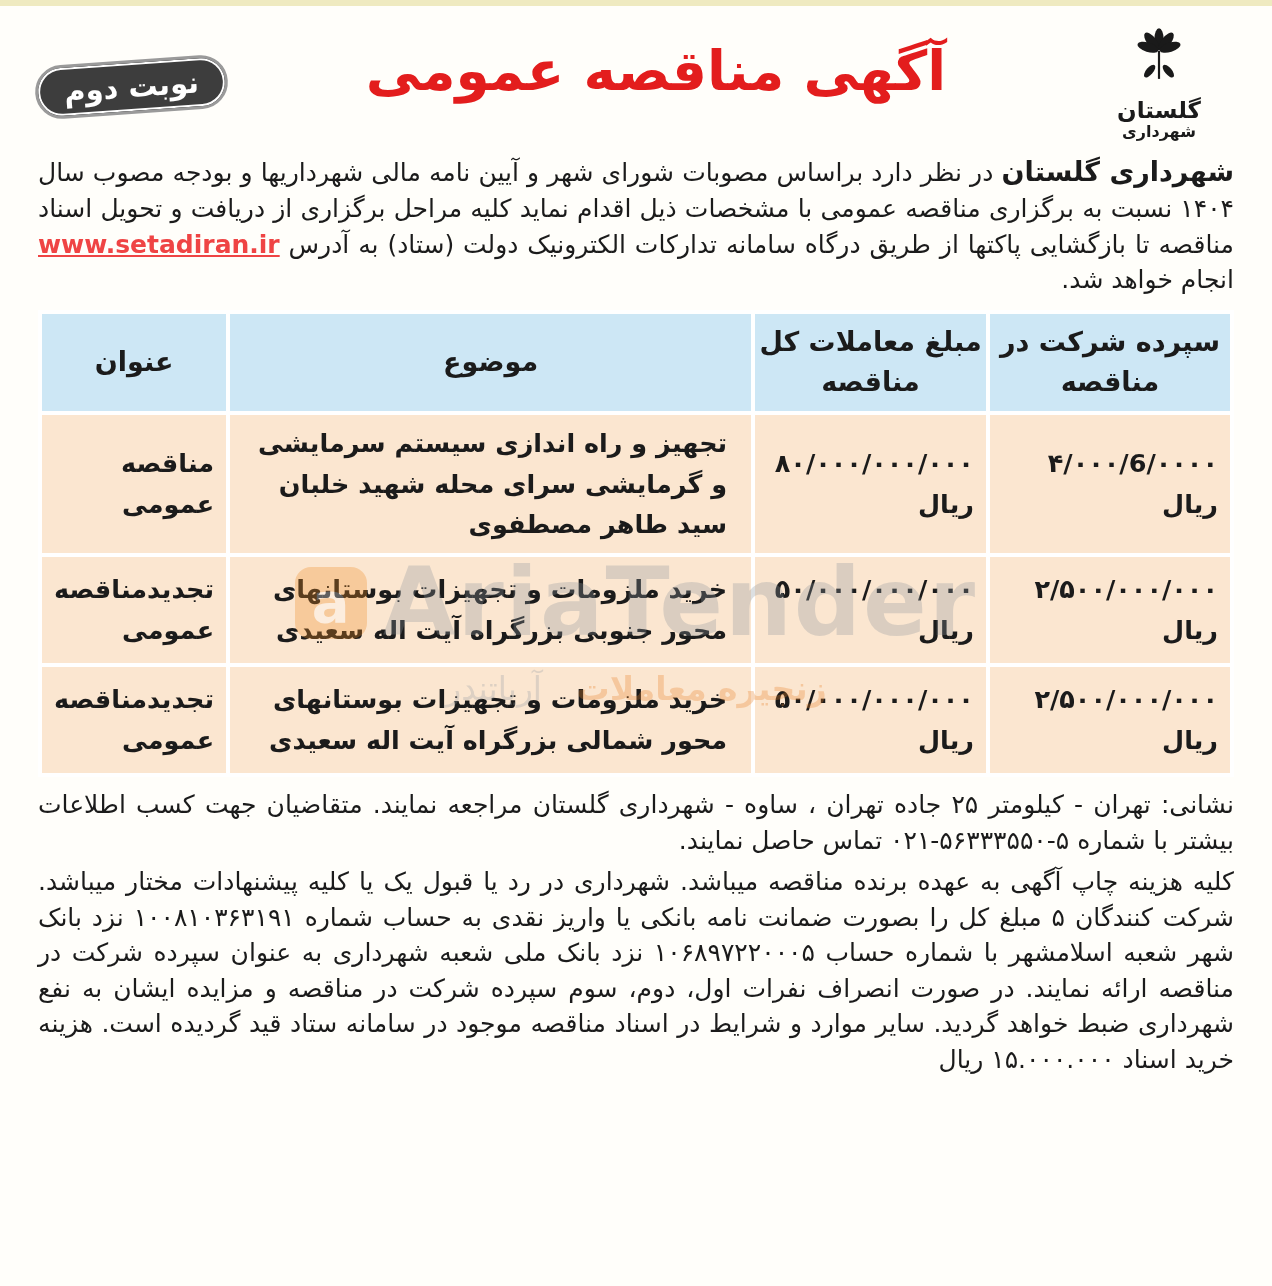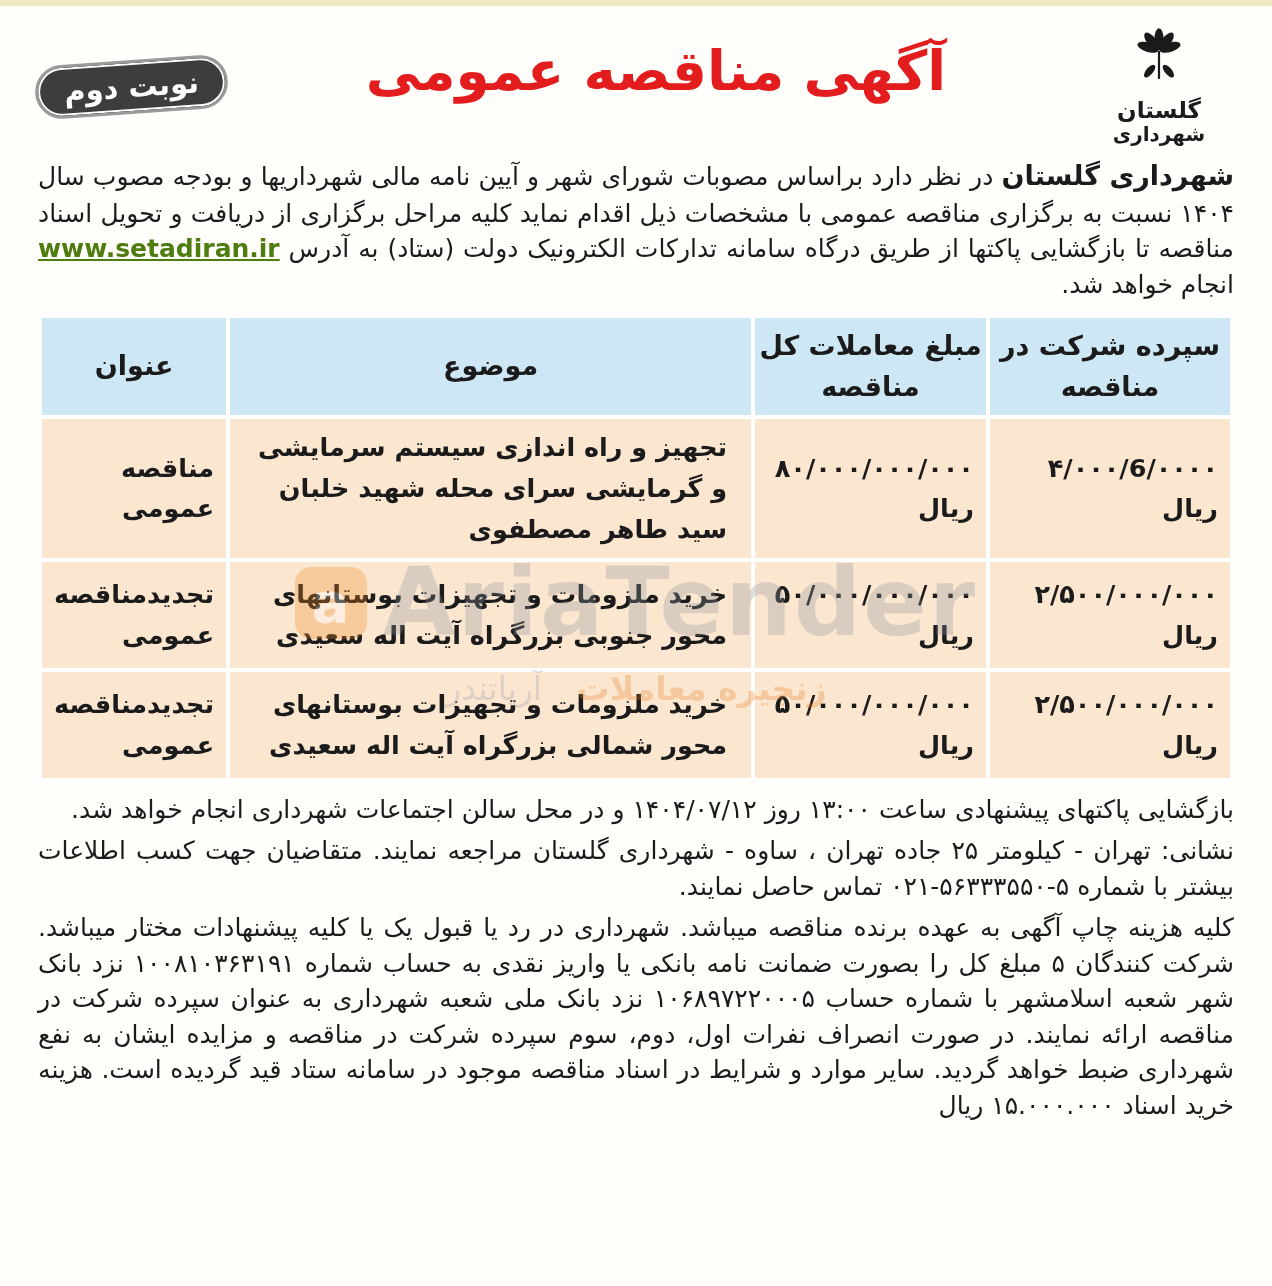--- a/index.html
+++ b/index.html
@@ -12,32 +12,32 @@
     overflow:hidden;
     color:#1b1b1b;
   }
   .top-strip { height:6px; background:#efeac0; }
   .page { padding:12px 38px 0; position:relative; z-index:1; }
 
   .masthead { display:flex; align-items:flex-start; justify-content:space-between; margin-top:8px; }
   .logo-box { width:150px; text-align:center; line-height:1.1; }
   .logo-box svg { display:block; margin:0 auto 2px; }
   .logo-name { font-size:23px; font-weight:bold; }
-  .logo-sub  { font-size:20px; font-weight:bold; letter-spacing:1px;text-align:center; }
+  .logo-sub  { font-size:16px; font-weight:bold; letter-spacing:1px;text-align:center; }
   .main-title { flex:1; text-align:center; color:#e31d1d; font-size:55px; font-weight:bold; line-height:1.3; padding-top:10px; }
   .badge-wrap { width:190px; padding-top:34px; display:flex; justify-content:flex-start; }
   .badge {
     background:#3d3d3d; color:#fff; border:3px solid #9a9a9a; border-radius:32px;
     font-size:29px; font-weight:bold; padding:7px 26px; transform:rotate(-4deg);
     box-shadow:0 0 0 2px #ffffff inset; white-space:nowrap;
   }
 
   .intro { margin-top:12px; font-size:25px; line-height:1.42; text-align:justify; font-weight:500; }
   .intro b { font-size:27px;margin-top:29px; }
-  .intro a { color:#4d7c0f; text-decoration:underline; font-weight:bold; }
+  .intro a { color:#ef4444; text-decoration:underline; font-weight:bold; }
 
   table { width:100%; border-collapse:collapse; margin-top:12px; }
   th, td { border:4px solid #ffffff; }
   th { background:#cde7f5; font-size:27px; font-weight:bold; padding:8px 4px; line-height:1.5; height:94px; text-align:center; }
   td { background:#fbe6d0; font-size:25.5px; font-weight:bold; padding:8px 12px; height:110px; line-height:1.6; }
   td.subject { text-align:right; padding-right:24px; }
   .amt { display:block; }
   .cur { display:block; }
 
   .notes { margin-top:10px; }
@@ -139,21 +139,20 @@
           <span class="amt">۵۰/۰۰۰/۰۰۰/۰۰۰</span>
           <span class="cur">ریال</span>
         </td>
         <td class="subject">خرید ملزومات و تجهیزات بوستانهای محور شمالی بزرگراه آیت اله سعیدی</td>
         <td>تجدیدمناقصه عمومی</td>
       </tr>
     </tbody>
   </table>
 
   <div class="notes">
-    <p>بازگشایی پاکتهای پیشنهادی ساعت ۱۳:۰۰ روز ۱۴۰۴/۰۷/۱۲ و در محل سالن اجتماعات شهرداری انجام خواهد شد.</p>
     <p>نشانی: تهران - کیلومتر ۲۵ جاده تهران ، ساوه - شهرداری گلستان مراجعه نمایند. متقاضیان جهت کسب اطلاعات بیشتر با شماره ۵-۵۶۳۳۳۵۵۰-۰۲۱ تماس حاصل نمایند.</p>
     <p>کلیه هزینه چاپ آگهی به عهده برنده مناقصه میباشد. شهرداری در رد یا قبول یک یا کلیه پیشنهادات مختار میباشد. شرکت کنندگان ۵ مبلغ کل را بصورت ضمانت نامه بانکی یا واریز نقدی به حساب شماره ۱۰۰۸۱۰۳۶۳۱۹۱ نزد بانک شهر شعبه اسلامشهر با شماره حساب ۱۰۶۸۹۷۲۲۰۰۰۵ نزد بانک ملی شعبه شهرداری به عنوان سپرده شرکت در مناقصه ارائه نمایند. در صورت انصراف نفرات اول، دوم، سوم سپرده شرکت در مناقصه و مزایده ایشان به نفع شهرداری ضبط خواهد گردید. سایر موارد و شرایط در اسناد مناقصه موجود در سامانه ستاد قید گردیده است. هزینه خرید اسناد ۱۵.۰۰۰.۰۰۰ ریال</p>
   </div>
 
 </div>
 
 <div class="watermark">
   <div class="wm-row">
     <span class="wm-icon">a</span>
     <span class="wm-brand">AriaTender</span>

